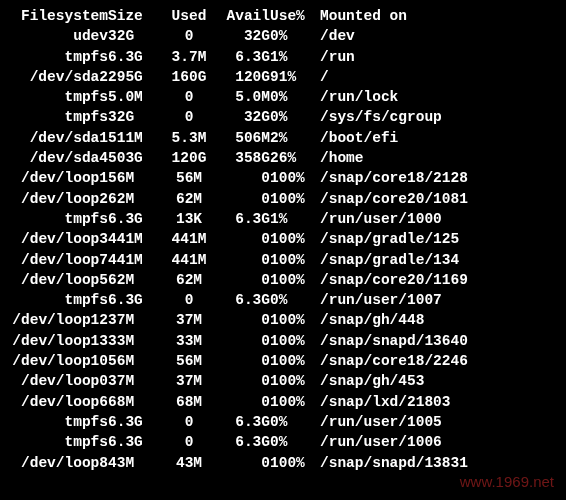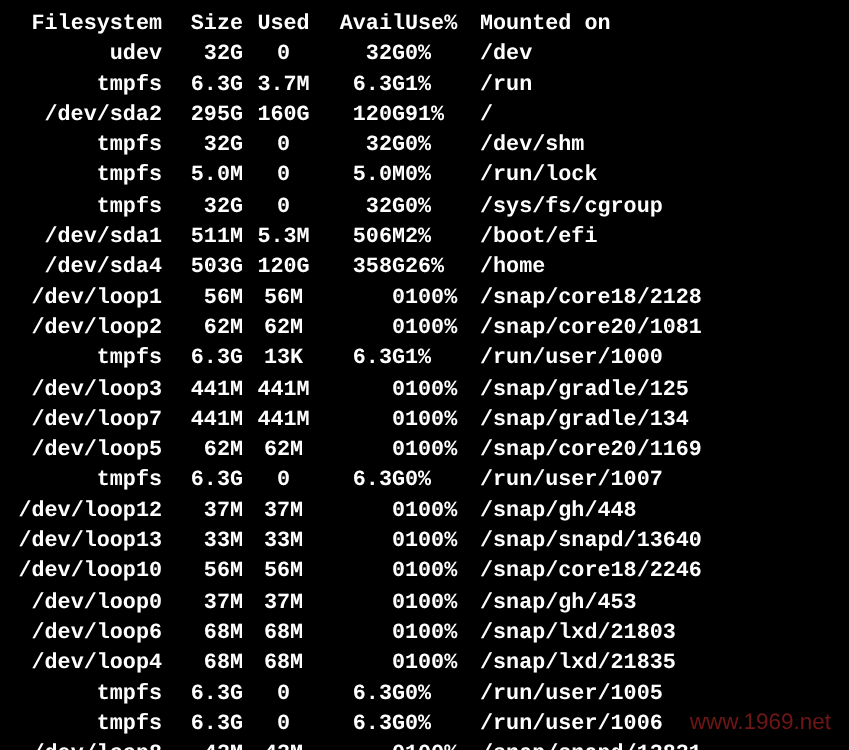--- a/index.html
+++ b/index.html
@@ -17,21 +17,21 @@
       width: 566px;
       height: 500px;
       overflow: hidden;
       position: relative;
     }
     .df-row {
       white-space: pre;
       font-weight: bold;
     }
     .col-fs { display: inline-block; width: 96px; text-align: right; }
-    .col-size { display: inline-block; width: 54px; text-align: right; }
+    .col-size { display: inline-block; width: 54px; }
     .col-used { display: inline-block; width: 54px; text-align: center; }
     .col-avail { display: inline-block; width: 54px; text-align: right; }
     .col-usep { display: inline-block; width: 46px; text-align: left; }
     .col-mount { display: inline-block; text-align: left; padding-left: 4px; }
     .watermark {
       position: absolute;
       bottom: 8px;
       right: 12px;
       color: rgba(200, 40, 40, 0.55);
       font-size: 15px;
@@ -41,35 +41,33 @@
     }
   </style>
 </head>
 <body>
 
 <div id="df-output">
     <div class="df-row"><span class="col-fs">Filesystem</span><span class="col-size">Size</span><span class="col-used">Used</span><span class="col-avail">Avail</span><span class="col-usep">Use%</span><span class="col-mount">Mounted on</span></div>
     <div class="df-row"><span class="col-fs">udev</span><span class="col-size">32G</span><span class="col-used">0</span><span class="col-avail">32G</span><span class="col-usep">0%</span><span class="col-mount">/dev</span></div>
     <div class="df-row"><span class="col-fs">tmpfs</span><span class="col-size">6.3G</span><span class="col-used">3.7M</span><span class="col-avail">6.3G</span><span class="col-usep">1%</span><span class="col-mount">/run</span></div>
     <div class="df-row"><span class="col-fs">/dev/sda2</span><span class="col-size">295G</span><span class="col-used">160G</span><span class="col-avail">120G</span><span class="col-usep">91%</span><span class="col-mount">/</span></div>
-    <div class="df-row"><span class="col-fs">tmpfs</span><span class="col-size">32G</span><span class="col-used">0</span><span class="col-avail">32G</span><span class="col-usep">0%</span><span class="col-mount">/dev/shm</span></div>
     <div class="df-row"><span class="col-fs">tmpfs</span><span class="col-size">5.0M</span><span class="col-used">0</span><span class="col-avail">5.0M</span><span class="col-usep">0%</span><span class="col-mount">/run/lock</span></div>
     <div class="df-row"><span class="col-fs">tmpfs</span><span class="col-size">32G</span><span class="col-used">0</span><span class="col-avail">32G</span><span class="col-usep">0%</span><span class="col-mount">/sys/fs/cgroup</span></div>
     <div class="df-row"><span class="col-fs">/dev/sda1</span><span class="col-size">511M</span><span class="col-used">5.3M</span><span class="col-avail">506M</span><span class="col-usep">2%</span><span class="col-mount">/boot/efi</span></div>
     <div class="df-row"><span class="col-fs">/dev/sda4</span><span class="col-size">503G</span><span class="col-used">120G</span><span class="col-avail">358G</span><span class="col-usep">26%</span><span class="col-mount">/home</span></div>
     <div class="df-row"><span class="col-fs">/dev/loop1</span><span class="col-size">56M</span><span class="col-used">56M</span><span class="col-avail">0</span><span class="col-usep">100%</span><span class="col-mount">/snap/core18/2128</span></div>
     <div class="df-row"><span class="col-fs">/dev/loop2</span><span class="col-size">62M</span><span class="col-used">62M</span><span class="col-avail">0</span><span class="col-usep">100%</span><span class="col-mount">/snap/core20/1081</span></div>
     <div class="df-row"><span class="col-fs">tmpfs</span><span class="col-size">6.3G</span><span class="col-used">13K</span><span class="col-avail">6.3G</span><span class="col-usep">1%</span><span class="col-mount">/run/user/1000</span></div>
     <div class="df-row"><span class="col-fs">/dev/loop3</span><span class="col-size">441M</span><span class="col-used">441M</span><span class="col-avail">0</span><span class="col-usep">100%</span><span class="col-mount">/snap/gradle/125</span></div>
     <div class="df-row"><span class="col-fs">/dev/loop7</span><span class="col-size">441M</span><span class="col-used">441M</span><span class="col-avail">0</span><span class="col-usep">100%</span><span class="col-mount">/snap/gradle/134</span></div>
     <div class="df-row"><span class="col-fs">/dev/loop5</span><span class="col-size">62M</span><span class="col-used">62M</span><span class="col-avail">0</span><span class="col-usep">100%</span><span class="col-mount">/snap/core20/1169</span></div>
     <div class="df-row"><span class="col-fs">tmpfs</span><span class="col-size">6.3G</span><span class="col-used">0</span><span class="col-avail">6.3G</span><span class="col-usep">0%</span><span class="col-mount">/run/user/1007</span></div>
     <div class="df-row"><span class="col-fs">/dev/loop12</span><span class="col-size">37M</span><span class="col-used">37M</span><span class="col-avail">0</span><span class="col-usep">100%</span><span class="col-mount">/snap/gh/448</span></div>
     <div class="df-row"><span class="col-fs">/dev/loop13</span><span class="col-size">33M</span><span class="col-used">33M</span><span class="col-avail">0</span><span class="col-usep">100%</span><span class="col-mount">/snap/snapd/13640</span></div>
     <div class="df-row"><span class="col-fs">/dev/loop10</span><span class="col-size">56M</span><span class="col-used">56M</span><span class="col-avail">0</span><span class="col-usep">100%</span><span class="col-mount">/snap/core18/2246</span></div>
     <div class="df-row"><span class="col-fs">/dev/loop0</span><span class="col-size">37M</span><span class="col-used">37M</span><span class="col-avail">0</span><span class="col-usep">100%</span><span class="col-mount">/snap/gh/453</span></div>
     <div class="df-row"><span class="col-fs">/dev/loop6</span><span class="col-size">68M</span><span class="col-used">68M</span><span class="col-avail">0</span><span class="col-usep">100%</span><span class="col-mount">/snap/lxd/21803</span></div>
-    <div class="df-row"><span class="col-fs">/dev/loop4</span><span class="col-size">68M</span><span class="col-used">68M</span><span class="col-avail">0</span><span class="col-usep">100%</span><span class="col-mount">/snap/lxd/21835</span></div>
     <div class="df-row"><span class="col-fs">tmpfs</span><span class="col-size">6.3G</span><span class="col-used">0</span><span class="col-avail">6.3G</span><span class="col-usep">0%</span><span class="col-mount">/run/user/1005</span></div>
     <div class="df-row"><span class="col-fs">tmpfs</span><span class="col-size">6.3G</span><span class="col-used">0</span><span class="col-avail">6.3G</span><span class="col-usep">0%</span><span class="col-mount">/run/user/1006</span></div>
     <div class="df-row"><span class="col-fs">/dev/loop8</span><span class="col-size">43M</span><span class="col-used">43M</span><span class="col-avail">0</span><span class="col-usep">100%</span><span class="col-mount">/snap/snapd/13831</span></div>
   </div>
 <div class="watermark">www.1969.net</div>
 
 </body></html>

